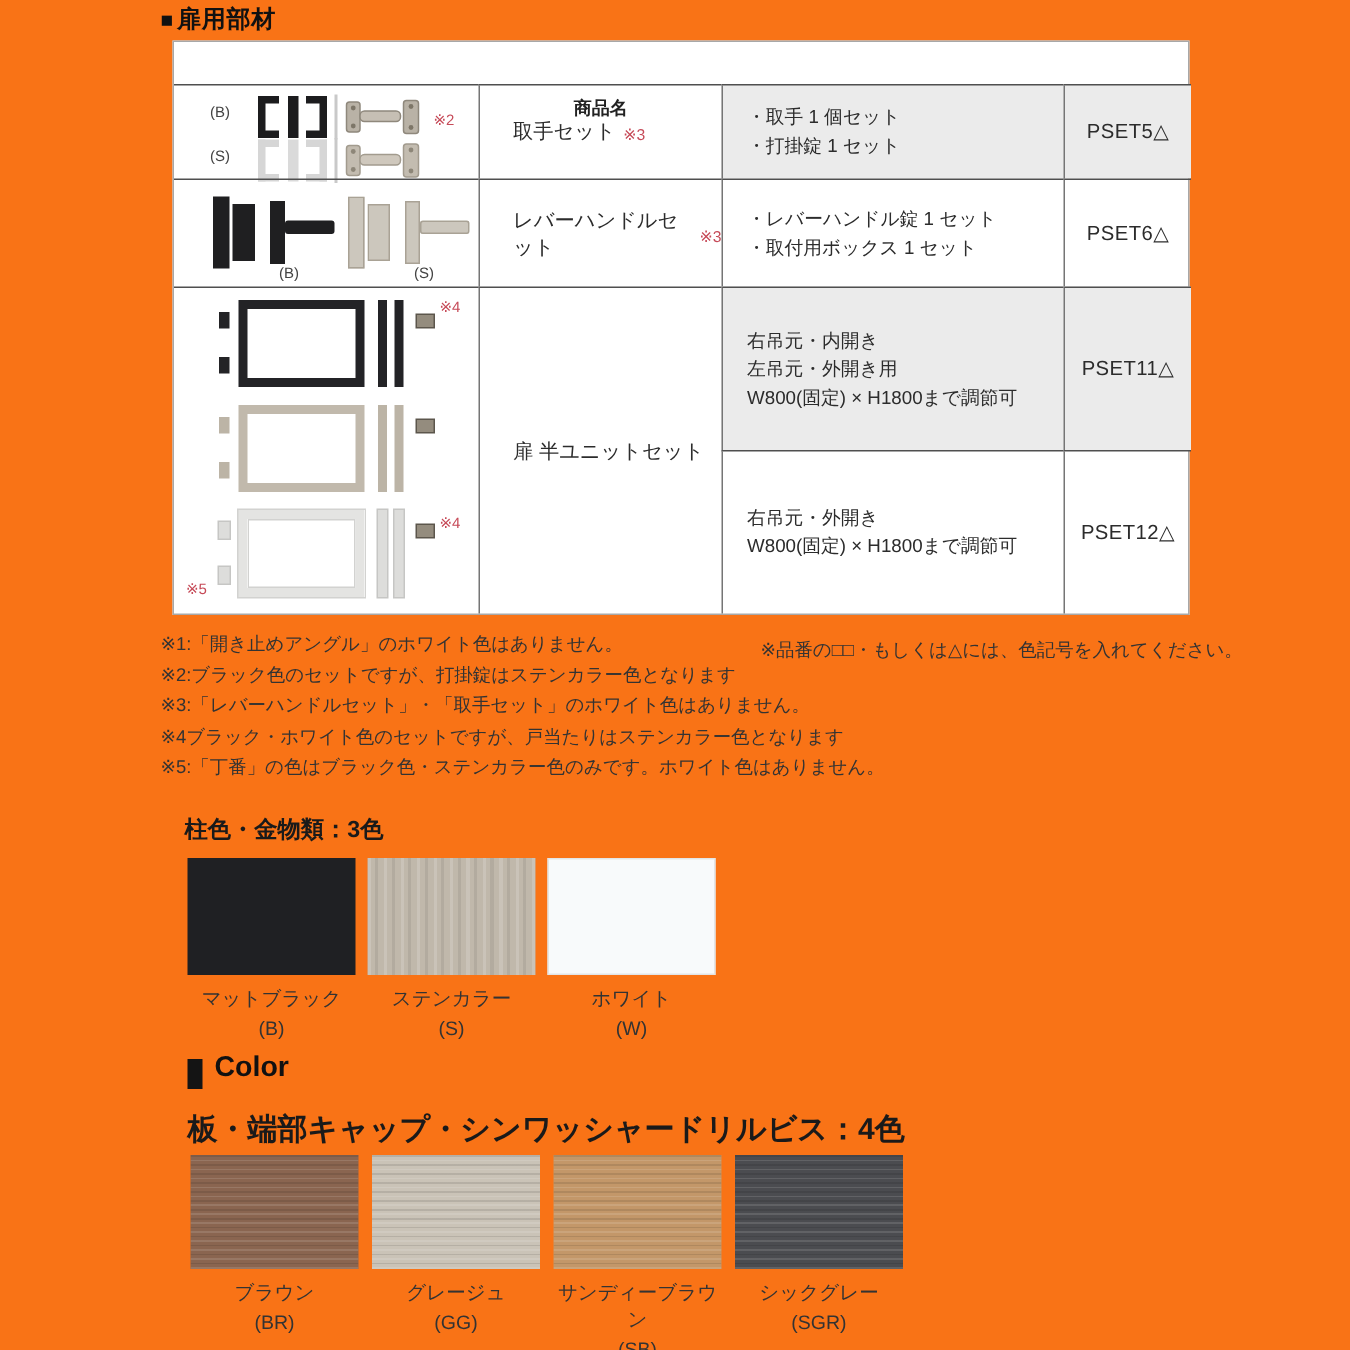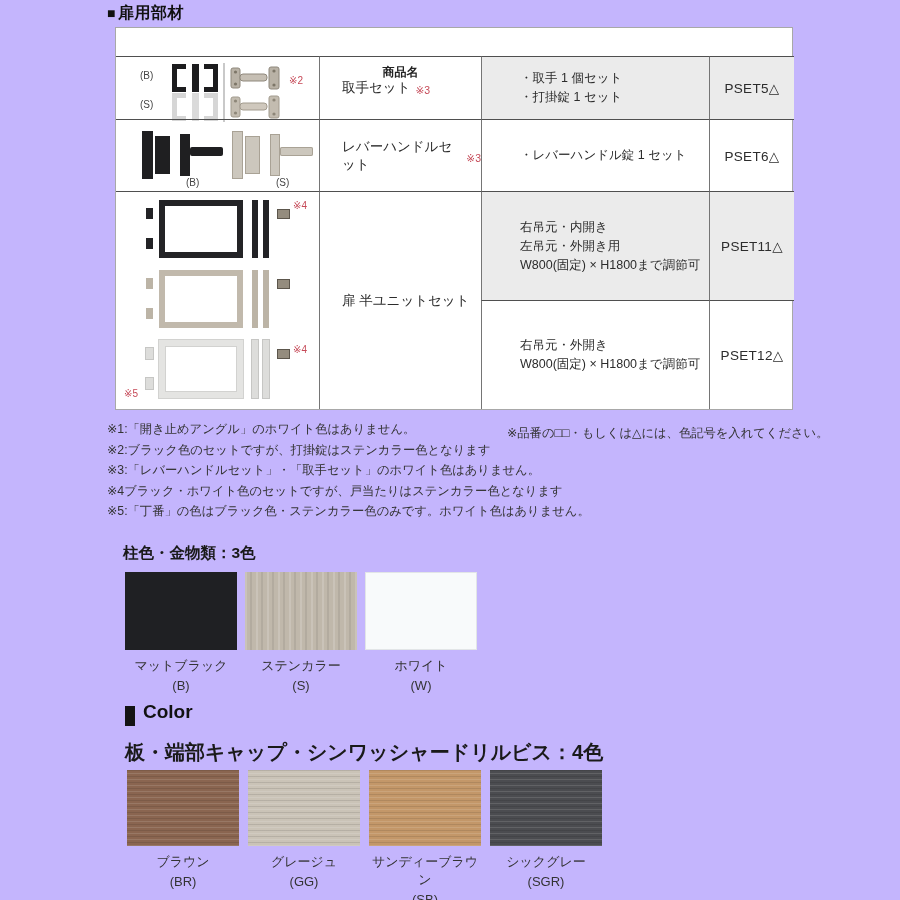--- a/index.html
+++ b/index.html
@@ -1,35 +1,35 @@
 <!DOCTYPE html>
 <html><head>
 <meta charset="utf-8">
 <style>
   * { margin:0; padding:0; box-sizing:border-box; }
   html,body { background:#ffffff; }
   body { font-family:"Liberation Sans","DejaVu Sans",sans-serif; color:#2e2e2e; }
-  .page { position:relative; width:900px; height:900px; background:#c4b5fd; overflow:hidden; }
+  .page { position:relative; width:900px; height:900px; background:#f97316; overflow:hidden; }
 
   
   .sec-title { position:absolute; left:107px; top:3px; font-size:16px; font-weight:bold; color:#111; letter-spacing:.5px; }
   .sec-title .sq { font-size:14px; margin-right:2px; }
 
   
   .ptable { position:absolute; left:115px; top:27px; width:678px;
             display:grid; grid-template-columns:203px 162px 228px 85px;
             grid-template-rows:28px 63px 72px 109px 109px;
             border:1px solid #a8a8a8; background:#fff; }
   .cell { position:relative; font-size:12.5px; color:#333; }
   .bt { border-top:1px solid #4f4f4f; }
   .bl { border-left:1px solid #757575; }
   .shade { background:var(--cellgray,#ebebeb); }
   .hcell { display:flex; align-items:center; justify-content:center; font-size:12px; font-weight:bold; color:#222;margin-top:44px; }
   .namecell { display:flex; align-items:center; padding-left:22px; font-size:13.5px; color:#2c2c2c; }
-  .speccell { display:flex; flex-direction:column; justify-content:center; padding-left:38px; font-size:12.5px; line-height:19px; color:#2c2c2c; }
+  .speccell { display:flex; flex-direction:column; justify-content:center; padding-left:16px; font-size:12.5px; line-height:19px; color:#2c2c2c; }
   .codecell { display:flex; align-items:center; justify-content:center; font-size:13.5px; color:#2c2c2c; letter-spacing:.3px; }
   .rednote { color:var(--red,#c64a58); font-size:10.5px; margin-left:5px; position:relative; top:2px; }
   .rmark { position:absolute; color:var(--red,#c64a58); font-size:10px; }
 
   
   .imgrow { position:absolute; left:0; height:32px; width:100%; }
   .imglabel { font-size:10px; color:#444; }
   .imgrow .imglabel { position:absolute; left:24px; top:8px; }
   .bracket { position:absolute; top:2px; width:14px; height:28px; border:5px solid #1c1c1e; }
   .bracket.l { left:56px; border-right:none; }
@@ -165,20 +165,21 @@
         <span class="leverbar"></span>
         <span class="imglabel">(S)</span>
       </div>
     </div>
     <div class="cell bt bl namecell" style="grid-row:3;grid-column:2">
       <span>レバーハンドルセット</span>
       <span class="rednote">※3</span>
     </div>
     <div class="cell bt bl speccell" style="grid-row:3;grid-column:3">
       <span>・レバーハンドル錠 1 セット</span>
+      <span>・取付用ボックス 1 セット</span>
     </div>
     <div class="cell bt bl codecell" style="grid-row:3;grid-column:4">PSET6△</div>
 
     <div class="cell bt" style="grid-row:4 / span 2;grid-column:1">
       <div class="frameunit u-black" style="top:6px">
         <span class="hinge h1"></span>
         <span class="hinge h2"></span>
         <span class="frame"></span>
         <span class="vbar v1"></span>
         <span class="vbar v2"></span>

